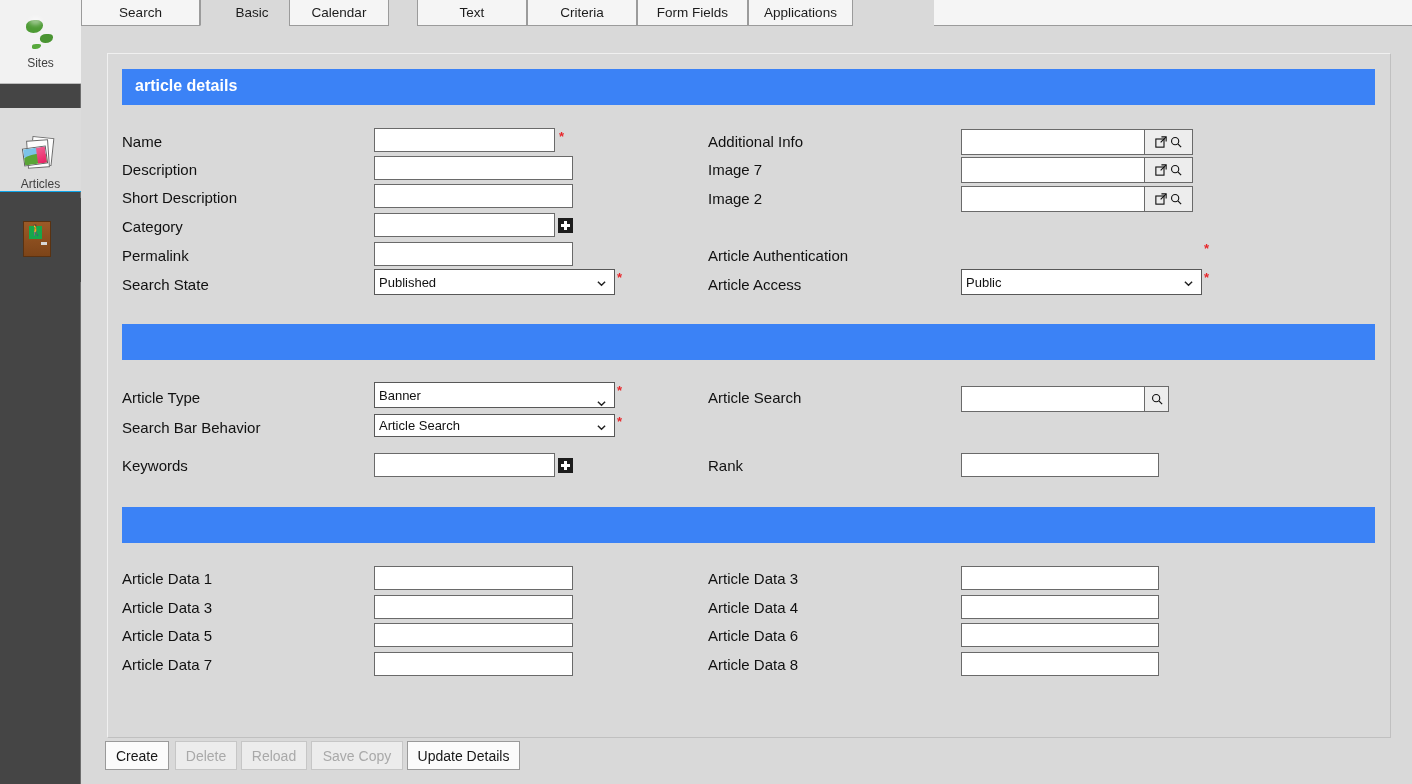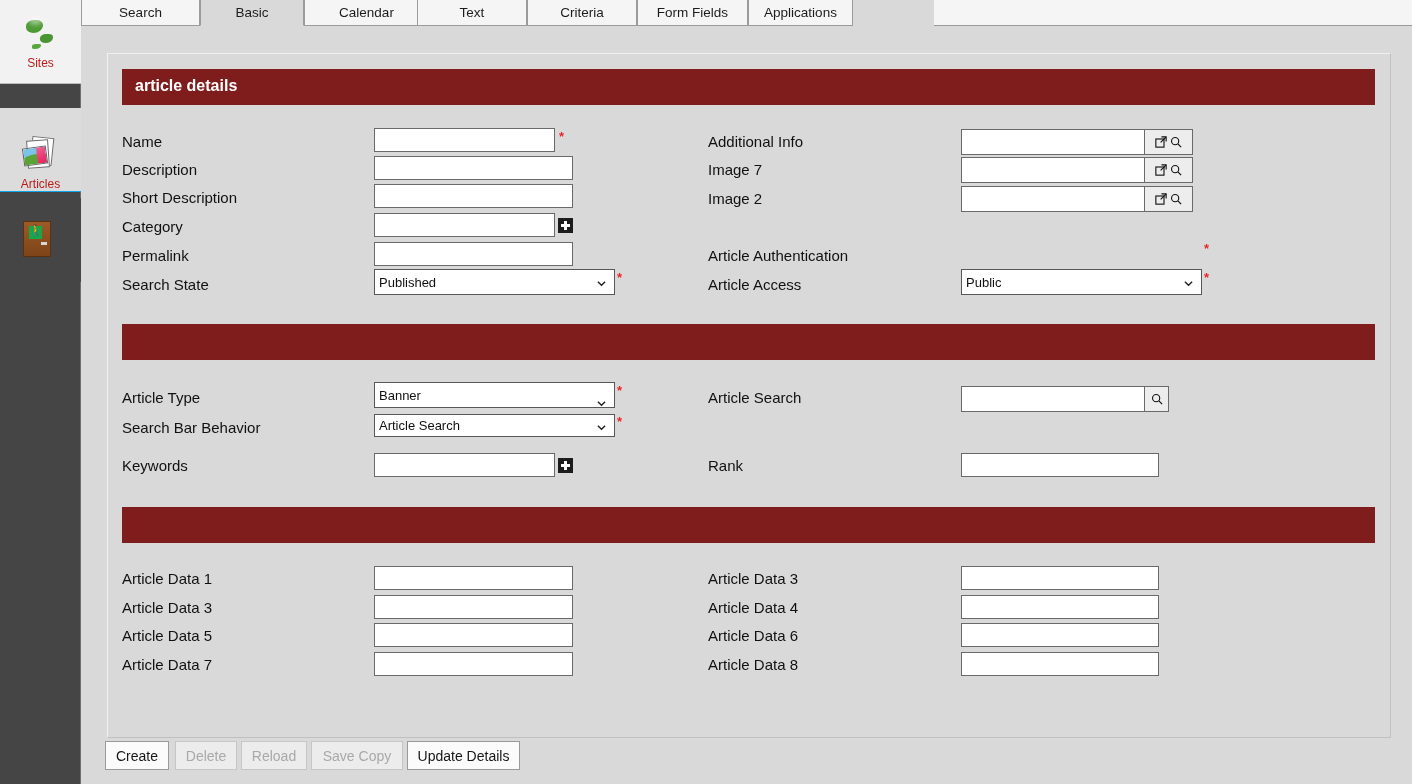--- a/index.html
+++ b/index.html
@@ -26,21 +26,21 @@
     width: 81px; height: 84px;
     display: flex; flex-direction: column;
     align-items: center; justify-content: center;
     gap: 3px;
     cursor: pointer;
   }
   .side-item.sel-light { background: #f2f2f2; border-bottom: 1px solid #bdbdbd; }
   .side-item.sel-gray  { background: #dcdcdc; border-bottom: 1px solid #0ea5e9; justify-content: flex-end; }
   .side-item.plain     { background: #454545; }
   .side-label {
-    font-size: 12px; color: #b91c1c; line-height: 13px;
+    font-size: 12px; color: #404040; line-height: 13px;
   }
   .side-icon { width: 40px; height: 40px; position: relative; }
 
   
   .ic-globe { width: 38px; height: 38px; border-radius: 50%;
     background: radial-gradient(circle at 34% 28%, #8fd0f0 0%, #4ca5d8 38%, #1d6fa8 75%, #11496e 100%);
     box-shadow: inset -3px -3px 6px rgba(0,0,0,.45);
     position: relative; overflow: hidden; margin: 1px; }
   .ic-globe::before { content: ""; position: absolute; left: 4px; top: 6px;
     width: 17px; height: 13px; background: #4e9b35; border-radius: 50% 40% 60% 45%;
@@ -111,21 +111,21 @@
     position: absolute; left: 26px; top: 27px;
     width: 1284px; height: 685px;
     background: #d9d9d9;
     border: 1px solid #f0f0f0;
     border-right-color: #c0c0c0;
     border-bottom-color: #c0c0c0;
   }
 
   .sec-bar {
     position: absolute; left: 14px; width: 1253px; height: 36px;
-    background: #7f1d1d;
+    background: #3b82f6;
   }
   .sec-bar .sec-title {
     position: absolute; left: 13px; top: 8px;
     font-size: 16px; font-weight: bold; color: #ffffff;
   }
 
   .fld-label {
     position: absolute; font-size: 15px; color: #111; white-space: nowrap;
   }
 
@@ -211,21 +211,21 @@
     <div class="side-item plain" style="position:absolute; top:198px">
       <span class="side-icon">
         <span class="ic-exit"><span class="door"></span><span class="sign"></span><span class="knob"></span></span>
       </span>
     </div>
   </div>
 
   <div id="tabbar">
     <div class="tab" style="left:0px;   width:119px">Search</div>
     <div class="tab active" style="left:119px; width:104px">Basic</div>
-    <div class="tab" style="left:223px; width:125px">Calendar</div>
+    <div class="tab" style="left:208px; width:100px">Calendar</div>
     <div class="tab" style="left:336px; width:110px">Text</div>
     <div class="tab" style="left:446px; width:110px">Criteria</div>
     <div class="tab" style="left:556px; width:111px">Form Fields</div>
     <div class="tab" style="left:667px; width:105px">Applications</div>
     <div id="tabrest"></div>
   </div>
 
   <div id="content">
     <div id="panel">
 

